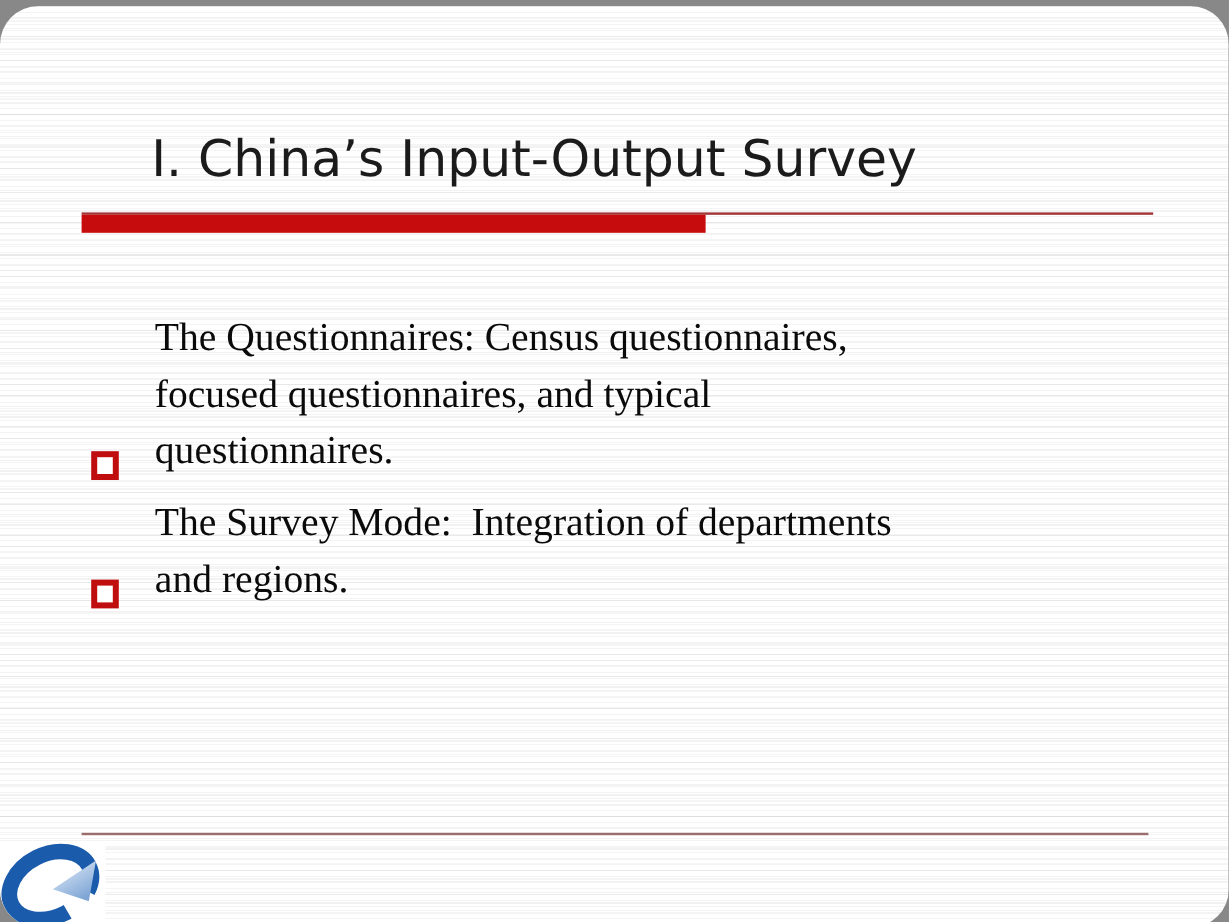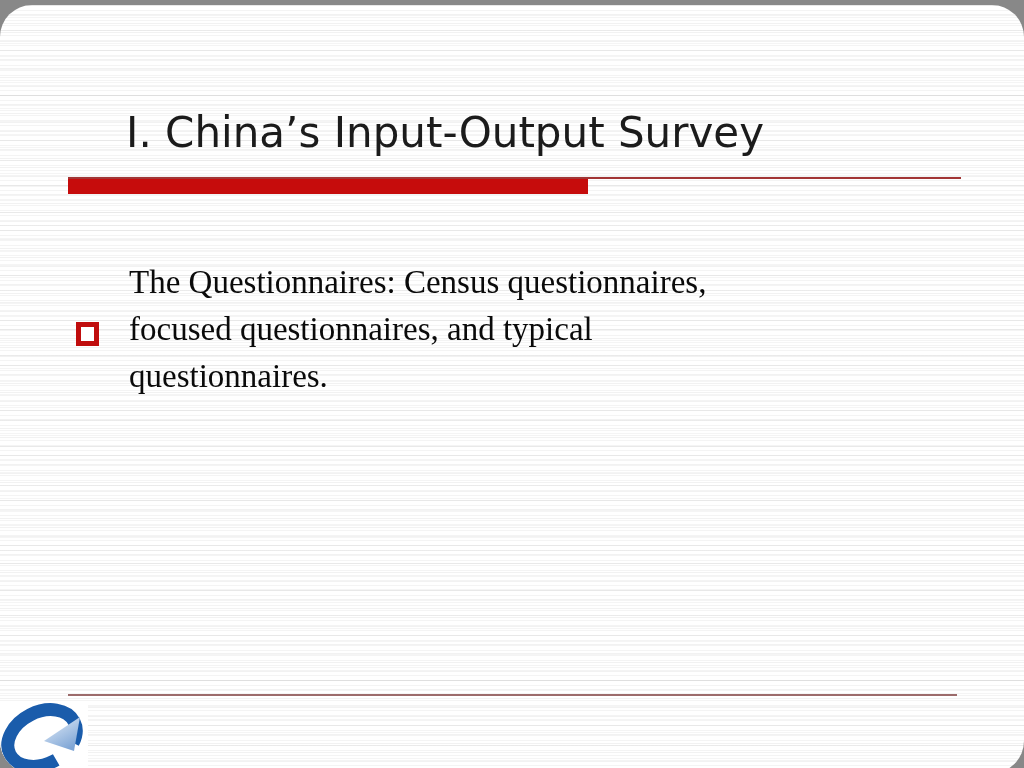--- a/index.html
+++ b/index.html
@@ -38,21 +38,21 @@
     width:520px; height:15px;
     background:#c60c0c;
   }
   .content{
     position:absolute;
     left:76px; top:254px;
     width:880px;
   }
   .bullet-item{
     display:flex;
-    align-items:center;
+    align-items:flex-end;
     margin-bottom:13px;
   }
   .bullet-square{
     flex:0 0 auto;
     width:13px; height:14px;
     border:5px solid #c00d0d;
     background:#ffffff;
     margin-top:9px;
     margin-right:30px;
   }
@@ -93,20 +93,25 @@
   <div class="title-rule-thin"></div>
   <div class="title-rule-bar"></div>
 
   <div class="content">
     <div class="bullet-item">
       <div class="bullet-square"></div>
       <div class="bullet-text">The Questionnaires: Census questionnaires,
 focused questionnaires, and typical
 questionnaires.</div>
     </div>
+    <div class="bullet-item">
+      <div class="bullet-square"></div>
+      <div class="bullet-text">The Survey Mode:  Integration of departments
+and regions.</div>
+    </div>
   </div>
 
   <div class="footer-rule"></div>
 
   <div class="logo-box-left">
     <svg width="88" height="72" viewBox="0 0 88 72">
       <defs>
         <linearGradient id="wedgeGrad" x1="0" y1="0" x2="0.6" y2="1">
           <stop offset="0" stop-color="#e9f1fa"></stop>
           <stop offset="1" stop-color="#7fa6d6"></stop>

